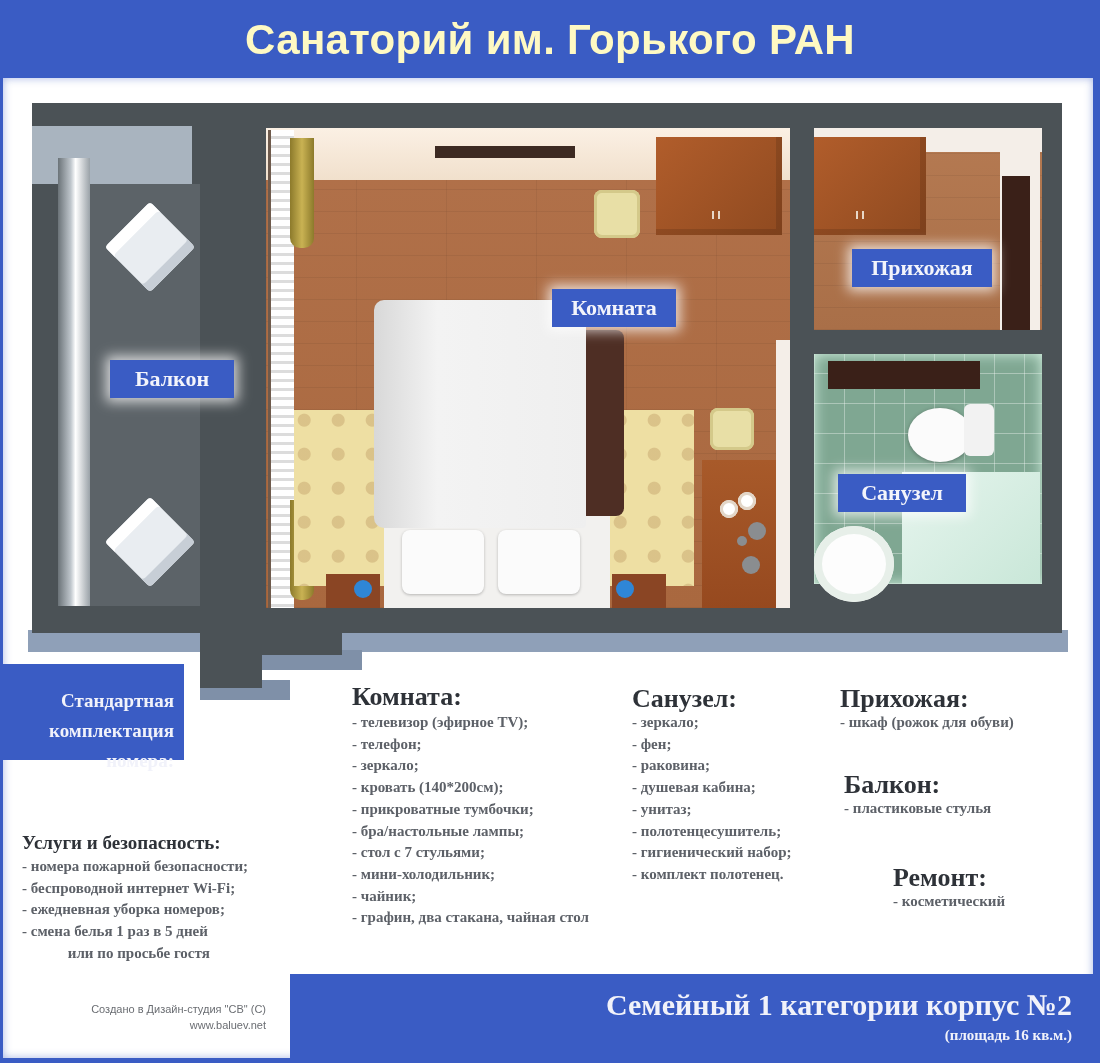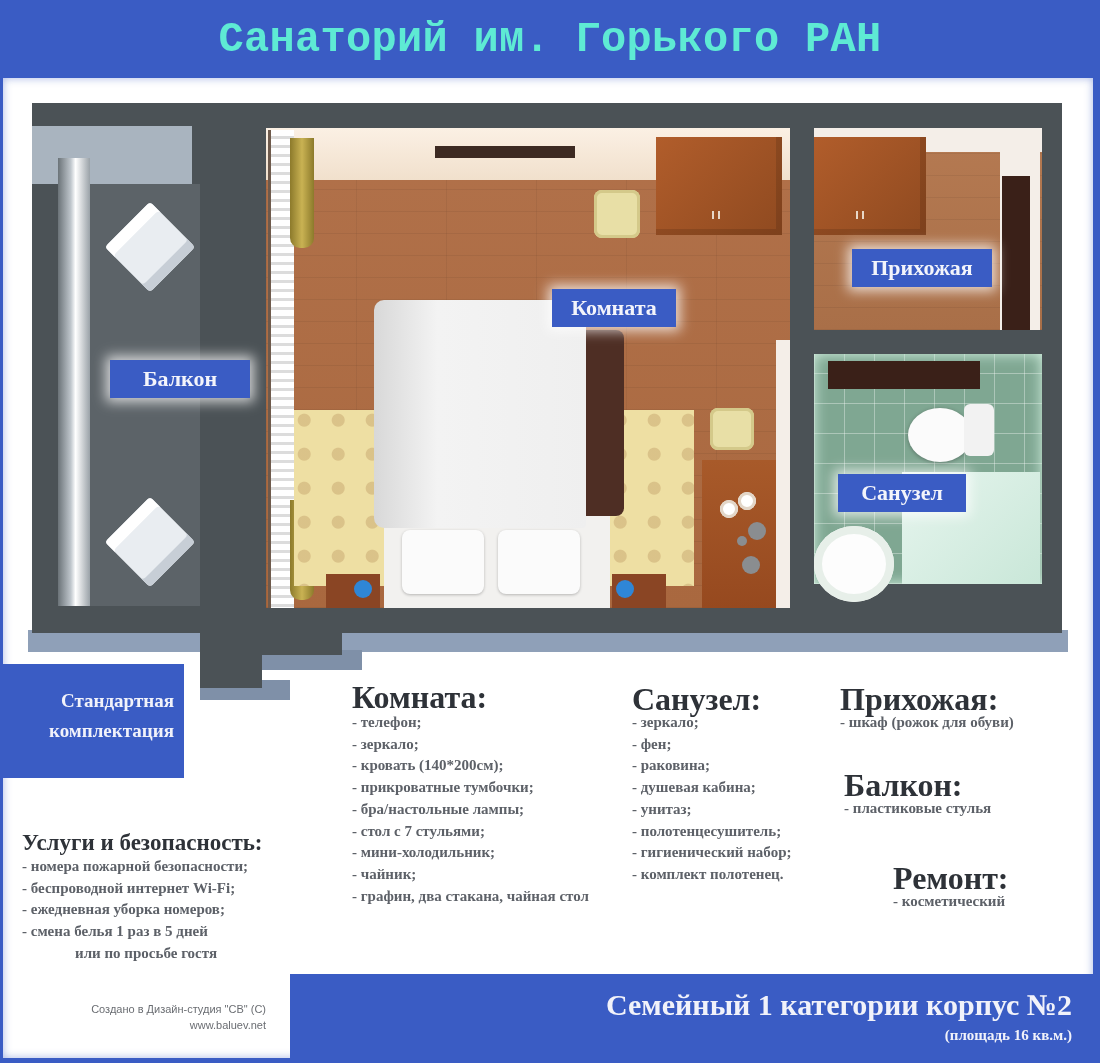--- a/index.html
+++ b/index.html
@@ -5,22 +5,22 @@
   * { box-sizing: border-box; margin: 0; padding: 0; }
   html, body { width: 1100px; height: 1063px; overflow: hidden; background: #3a5cc4; }
   body { position: relative; font-family: "Liberation Serif", "DejaVu Serif", serif; }
 
   .header {
     position: absolute; left: 0; top: 0; width: 1100px; height: 80px;
     background: #3a5cc4;
     display: flex; align-items: center; justify-content: center;
   }
   .header h1 {
-    color: #5eead4; font-size: 42px; font-weight: bold; letter-spacing: 0.3px;
-    font-family: Liberation Mono, monospace;
+    color: #fef9c3; font-size: 42px; font-weight: bold; letter-spacing: 0.3px;
+    font-family: Liberation Sans, sans-serif;
   }
 
   .sheet {
     position: absolute; left: 3px; top: 78px; width: 1090px; height: 980px;
     background: #ffffff;
     box-shadow: inset 0 0 8px rgba(58,92,196,0.45);
   }
 
   
   .plan { position: absolute; left: 0; top: 0; width: 1100px; height: 700px; }
@@ -107,27 +107,27 @@
   
   .room-label {
     position: absolute; background: #3a5cc4; color: #f3f4fb;
     font-weight: bold; font-size: 22px; padding: 6px 10px; white-space: nowrap;
     box-shadow: 0 0 12px 4px rgba(255,255,255,0.75);
     font-family: "Liberation Serif", serif;
   }
 
   
   .std-box {
-    position: absolute; left: 0; top: 664px; width: 184px; height: 114px;
+    position: absolute; left: 0; top: 664px; width: 184px; height: 96px;
     background: #3a5cc4; color: #f1f2fa; text-align: right;
     padding: 22px 10px 0 0; font-weight: bold; font-size: 19px; line-height: 30px;
   }
 
   .section { position: absolute; color: #4a4e55; }
-  .section h3 { font-size: 32px; font-weight: bold; color: #2e3238; line-height: 26px; }
+  .section h3 { font-size: 26px; font-weight: bold; color: #2e3238; line-height: 26px; }
   .section ul { list-style: none; }
   .section li { font-size: 15px; font-weight: bold; line-height: 21.7px; color: #5d6168; white-space: nowrap; }
 
   .credit {
     position: absolute; left: 60px; top: 1001px; width: 206px; text-align: right;
     font-family: "Liberation Sans", sans-serif; font-size: 11px; line-height: 16px; color: #6a6d72;
   }
 
   .footer {
     position: absolute; left: 290px; top: 974px; width: 810px; height: 89px;
@@ -206,34 +206,36 @@
   </div>
   <div class="door-dark" style="left:1002px;top:176px;width:28px;height:154px;"></div>
 
   <div class="bath-floor" style="left:814px;top:354px;width:228px;height:230px;"></div>
   <div class="door-dark" style="left:828px;top:361px;width:152px;height:28px;"></div>
   <div class="shower" style="left:902px;top:472px;width:138px;height:112px;"></div>
   <div class="toilet" style="left:908px;top:408px;width:64px;height:54px;"></div>
   <div class="toilet-tank" style="left:964px;top:404px;width:30px;height:52px;"></div>
   <div class="sink" style="left:814px;top:526px;width:80px;height:76px;"></div>
 
-  <div class="room-label" style="left:110px;top:360px;width:140px;text-align:center;">Балкон</div>
+  <div class="room-label" style="left:110px;top:360px;width:124px;text-align:center;">Балкон</div>
   <div class="room-label" style="left:552px;top:289px;width:124px;text-align:center;">Комната</div>
   <div class="room-label" style="left:838px;top:474px;width:128px;text-align:center;">Санузел</div>
   <div class="room-label" style="left:852px;top:249px;width:140px;text-align:center;">Прихожая</div>
 </div>
 
 <div class="std-box">
   <div>Стандартная</div>
   <div>комплектация</div>
+  <div>номера:</div>
 </div>
 
 <div class="section" style="left:352px;top:684px;">
   <h3>Комната:</h3>
   <ul style="margin-top:2px;">
+    <li>- телевизор (эфирное TV);</li>
     <li>- телефон;</li>
     <li>- зеркало;</li>
     <li>- кровать (140*200см);</li>
     <li>- прикроватные  тумбочки;</li>
     <li>- бра/настольные лампы;</li>
     <li>- стол с 7 стульями;</li>
     <li>- мини-холодильник;</li>
     <li>- чайник;</li>
     <li>- графин, два стакана, чайная стол</li>
   </ul>
@@ -268,21 +270,21 @@
 </div>
 
 <div class="section" style="left:893px;top:865px;">
   <h3>Ремонт:</h3>
   <ul>
       <li>- косметический</li>
     </ul>
 </div>
 
 <div class="section" style="left:22px;top:830px;">
-  <h3 style="font-size:23px;">Услуги и безопасность:</h3>
+  <h3 style="font-size:19px;">Услуги и безопасность:</h3>
   <ul>
     <li>- номера пожарной безопасности;</li>
     <li>- беспроводной интернет Wi-Fi;</li>
     <li>- ежедневная уборка номеров;</li>
     <li>- смена белья 1 раз в 5 дней</li>
     <li style="white-space:pre;text-align:center;">  или по просьбе гостя</li>
   </ul>
 </div>
 
 <div class="credit">

